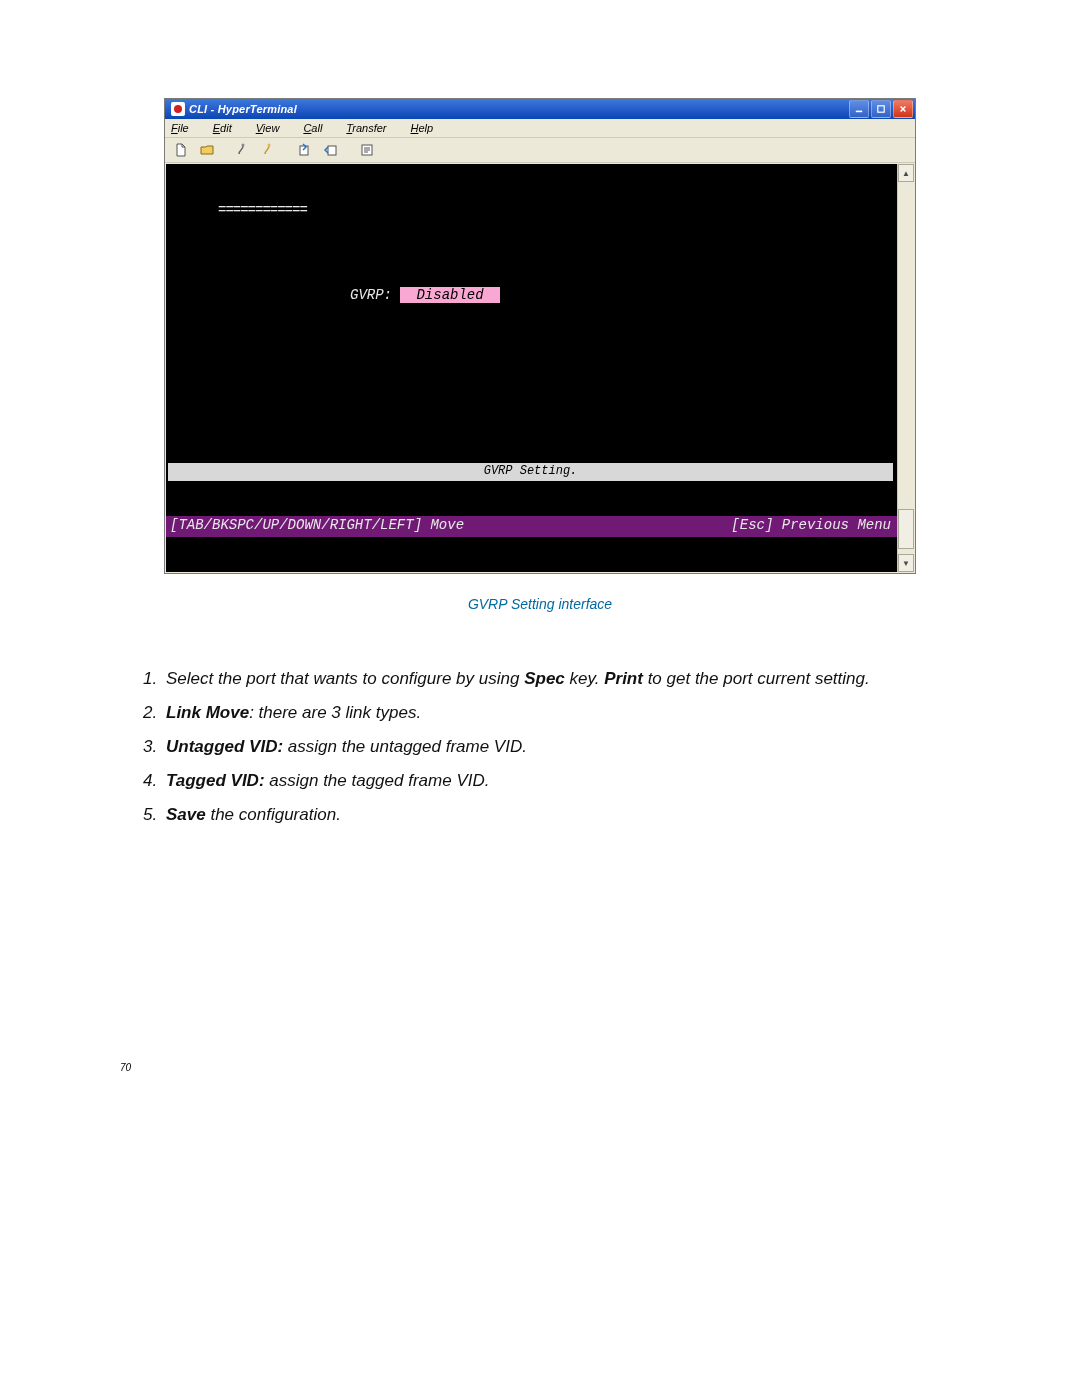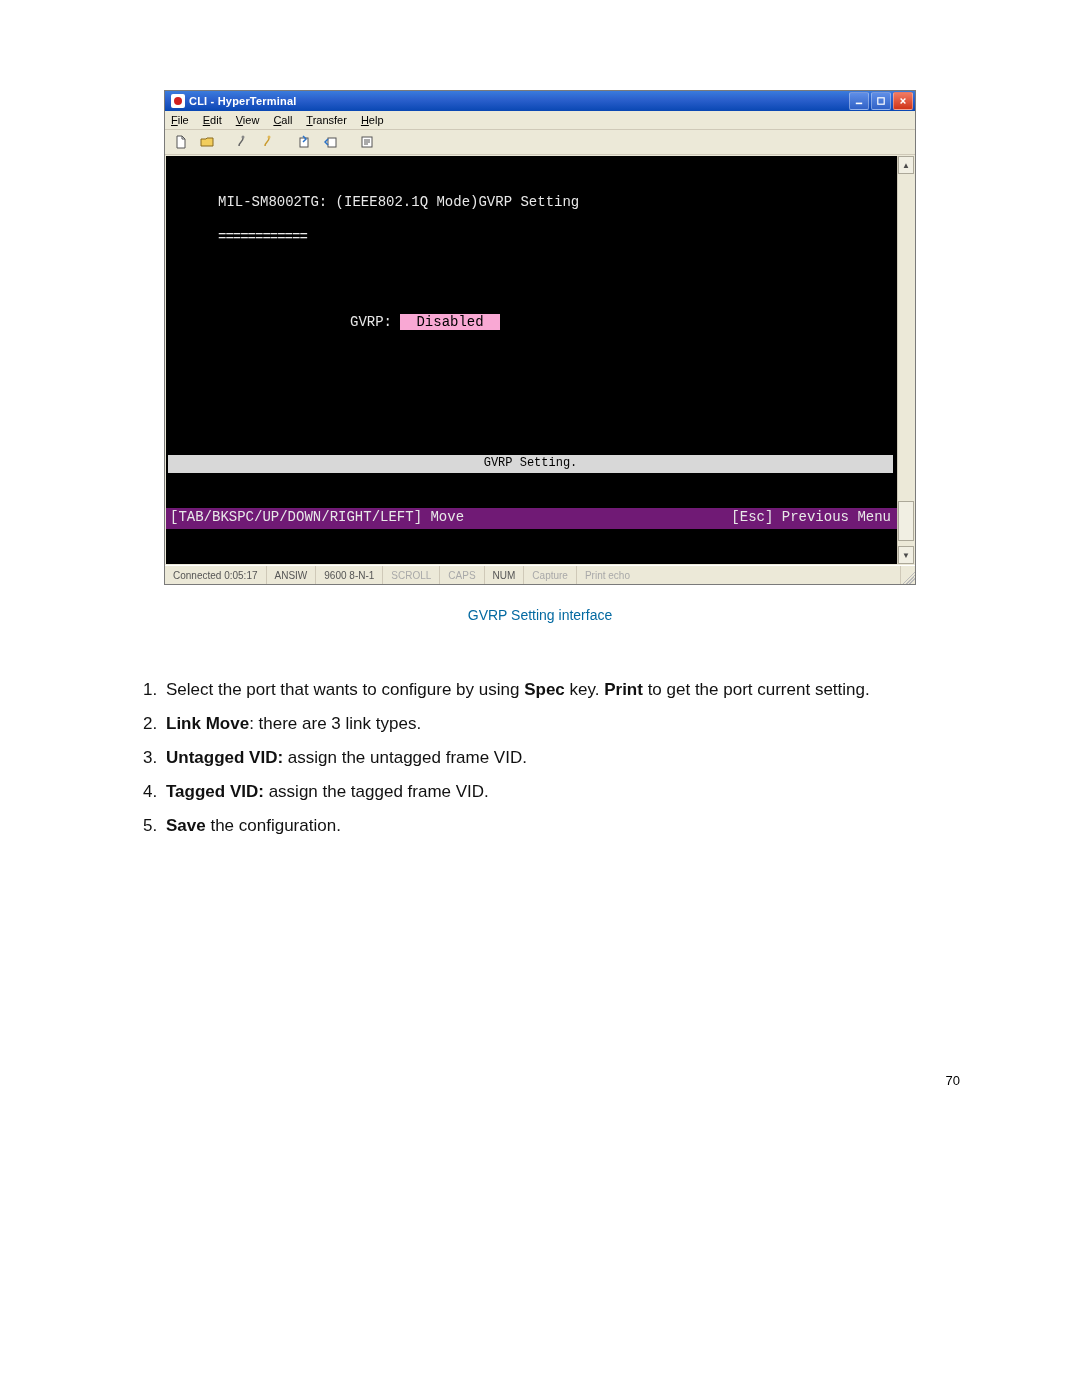--- a/index.html
+++ b/index.html
@@ -5,23 +5,24 @@
   body {
     margin: 0;
     padding: 0;
     background: #fff;
     font-family: Arial, Helvetica, sans-serif;
     font-size: 14px;
     color: #111;
   }
   .page {
     width: 1080px;
-    margin: 0 auto;
+    margin: 8px auto;
     padding: 90px 120px 40px 120px;
     box-sizing: border-box;
+    font-style: italic;
   }
   .screenshot {
     width: 750px;
     margin: 0 auto;
     border: 1px solid #7a7a7a;
     font-family: Tahoma, "MS Sans Serif", Arial, sans-serif;
     font-size: 11px;
     background: #ece9d8;
     position: relative;
   }
@@ -55,21 +56,21 @@
     color: #fff;
   }
   .win-btn.min { background: linear-gradient(#5f8ee6,#3162c7); }
   .win-btn.max { background: linear-gradient(#5f8ee6,#3162c7); }
   .win-btn.close { background: linear-gradient(#f07a62,#d03418); }
   
   .menubar {
     height: 18px;
     display: flex;
     align-items: center;
-    gap: 14px;
+    gap: 24px;
     padding: 0 6px;
     background: #ece9d8;
     border-bottom: 1px solid #cfc9b8;
     font-size: 11px;
     color: #000;
   }
   .menubar .menu-item { cursor: default; }
   .menubar .menu-item .ul { text-decoration: underline; }
   
   .toolbar {
@@ -192,22 +193,22 @@
     margin: 0 0 28px 0;
   }
   ol.steps {
     font-size: 17px;
     line-height: 2.0;
     padding-left: 42px;
     margin: 0;
   }
   ol.steps li { padding-left: 4px; }
   .page-num {
-    text-align: right;
-    font-size: 13px;
+    text-align: left;
+    font-size: 10px;
     color: #000;
     margin-top: 230px;
   }
 </style>
 </head>
 <body>
 
 <div class="page">
 
   <div class="screenshot">
@@ -290,52 +291,40 @@
         <svg viewBox="0 0 14 14">
             <rect x="2" y="2" width="10" height="10" fill="#fff" stroke="#555"></rect>
             <path d="M4 5h6M4 7h6M4 9h4" stroke="#555"></path>
           </svg>
       </span>
     </div>
 
     <div class="term-wrap">
       <div class="term-scroll">
         <div class="terminal">
-<div class="term-line1">MIL-SM8002TG: (IEEE802.1Q Mode)GVRP Setting</div>
 <div class="term-under">============</div>
 <div class="term-gvrp-row"><span>GVRP: </span><span class="inv">Disabled</span></div>
           <div class="term-bottom">
             <div class="term-setting-bar">GVRP Setting.</div>
             <div class="term-helpline">
               <span>[TAB/BKSPC/UP/DOWN/RIGHT/LEFT] Move</span>
               <span>[Esc] Previous Menu</span>
             </div>
           </div>
         </div>
         <div class="vscroll">
           <div class="vsbtn">▲</div>
           <div class="vstrack">
             <div class="vsthumb"></div>
           </div>
           <div class="vsbtn">▼</div>
         </div>
       </div>
     </div>
 
-    <div class="statusbar">
-      <div class="cell">Connected 0:05:17</div>
-      <div class="cell">ANSIW</div>
-      <div class="cell">9600 8-N-1</div>
-      <div class="cell dim">SCROLL</div>
-      <div class="cell dim">CAPS</div>
-      <div class="cell">NUM</div>
-      <div class="cell dim">Capture</div>
-      <div class="cell dim big">Print echo</div>
-      <div class="grip"></div>
-    </div>
 
   </div>
 
   <div class="caption">GVRP Setting interface</div>
 
 
   <ol class="steps">
     <li>
       <span>Select the port that wants to configure by using </span><b>Spec</b><span> key. </span><b>Print</b><span> to get the port current setting.</span>
     </li>

